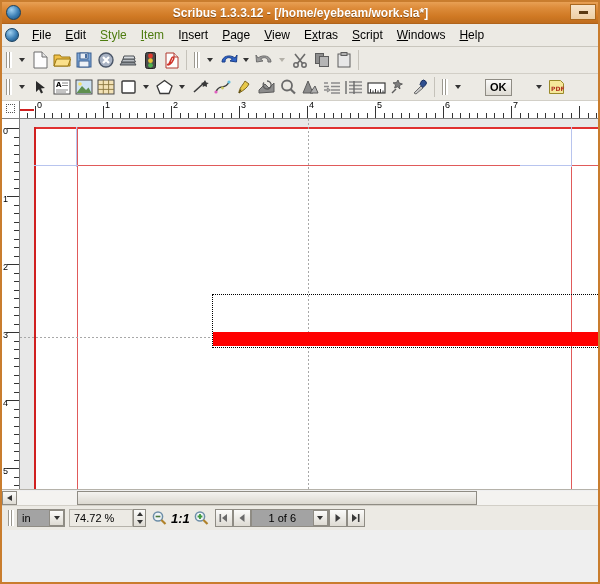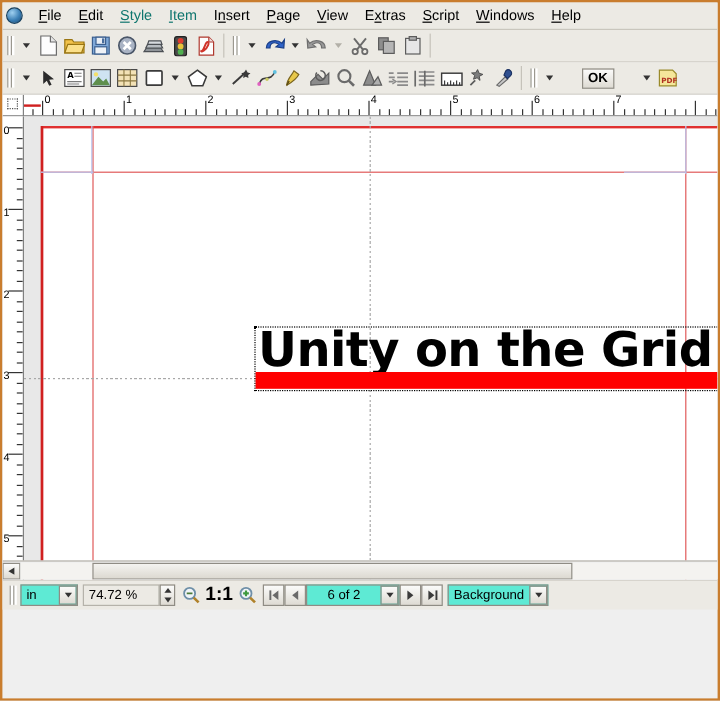--- a/index.html
+++ b/index.html
@@ -72,21 +72,21 @@
     border: 1px solid #17405f; box-sizing: border-box;
     margin-right: 6px;
   }
   .menu-item {
     padding: 2px 7px;
     font-size: 12px;
     color: #000;
     white-space: nowrap;
     cursor: default;
   }
-  .menu-item.disabled { color: #0f766e; }
+  .menu-item.disabled { color: #4d7c0f; }
   .menu-item u { text-decoration: underline; }
 
   
   .toolbar-row {
     height: 26px;
     background: #eceae4;
     display: flex; align-items: center;
     border-bottom: 1px solid #d2cfc7;
   }
   .grip {
@@ -224,21 +224,21 @@
     border-top: 1px solid #d2cfc7;
   }
   .sb-field {
     height: 18px; background: #ffffff;
     border: 1px solid #8f8c84; box-sizing: border-box;
     display: flex; align-items: center;
     font-size: 11px; color: #000;
   }
   .combo {
     display: flex; align-items: center; height: 18px;
-    background: #5eead4; border: 1px solid #8f8c84; box-sizing: border-box;
+    background: #a3a3a3; border: 1px solid #8f8c84; box-sizing: border-box;
   }
   .combo .val { padding: 0 4px; font-size: 11px; white-space: nowrap; overflow: hidden; }
   .combo .btn {
     width: 15px; height: 16px; flex: 0 0 auto;
     background: linear-gradient(to bottom, #fbfbfa, #dedbd3);
     border: 1px solid #8f8c84; box-sizing: border-box; margin: 0 0 0 auto;
     display: flex; align-items: center; justify-content: center;
   }
   .spin {
     display: flex; flex-direction: column; width: 13px; height: 18px;
@@ -278,20 +278,29 @@
     border: 1px solid #b5b2aa; box-sizing: border-box;
     background: #eceae4;
   }
   .info-spacer { flex: 1 1 auto; }
 </style>
 </head>
 <body>
 
 <div id="app">
 
+  <div class="titlebar">
+    <div class="title-icon"></div>
+    <div class="title-text">Scribus 1.3.3.12 - [/home/eyebeam/work.sla*]</div>
+    <div class="win-btns">
+      <div class="win-btn">
+          <span class="glyph"></span>
+        </div>
+    </div>
+  </div>
 
   <div class="menubar">
     <div class="menu-appicon"></div>
     <div class="menu-item"><u>F</u><span>ile</span></div>
     <div class="menu-item"><u>E</u>dit</div>
     <div class="menu-item disabled"><u>S</u>tyle</div>
     <div class="menu-item disabled"><u>I</u>tem</div>
     <div class="menu-item">I<u>n</u>sert</div>
     <div class="menu-item"><u>P</u>age</div>
     <div class="menu-item"><u>V</u>iew</div>
@@ -704,21 +713,20 @@
 
       <div class="guide-blue-v" style="left:56px; top:8px; height:40px;"></div>
       <div class="guide-blue-h" style="left:14px; top:46px; width:44px;"></div>
       <div class="guide-blue-v" style="left:551px; top:8px; height:40px;"></div>
       <div class="guide-blue-h" style="left:500px; top:46px; width:52px;"></div>
 
       <div class="guide-grey-h" style="left:0; top:218px; width:600px;"></div>
       <div class="guide-grey-v" style="left:288px; top:0; height:500px;"></div>
 
       <div class="text-frame" style="left:193px; top:176px; width:400px; height:52px;">
-        <div class="tf-title">Unity on the Grid</div>
         <div class="tf-rule" style="top:37px; width:400px; height:14px;"></div>
       </div>
 
     </div>
 
     <div class="scroll-h">
       <div class="sb-btn">
           <span class="arr-l"></span>
         </div>
       <div class="sb-trough">
@@ -754,21 +762,21 @@
 
     <div style="width:3px;"></div>
 
     <div class="icon-btn">
       <svg width="17" height="16" viewBox="0 0 17 16">
           <circle cx="7" cy="6.5" r="4.6" fill="#f0f4f8" stroke="#6e8fa8" stroke-width="1.5"></circle>
           <path d="M10.4 10 L14.5 14" stroke="#b0822a" stroke-width="2.2"></path>
           <path d="M4.6 6.5 h4.8" stroke="#4a7a3a" stroke-width="1.6"></path>
         </svg>
     </div>
-    <div style="font-size:16px;font-weight:bold;padding:0 2px;">1:1</div>
+    <div style="font-size:13px;font-weight:bold;padding:0 2px;font-style:italic;">1:1</div>
     <div class="icon-btn">
       <svg width="17" height="16" viewBox="0 0 17 16">
           <circle cx="7" cy="6.5" r="4.6" fill="#f0f4f8" stroke="#6e8fa8" stroke-width="1.5"></circle>
           <path d="M10.4 10 L14.5 14" stroke="#b0822a" stroke-width="2.2"></path>
           <path d="M4.6 6.5 h4.8 M7 4.1 v4.8" stroke="#3f9a3f" stroke-width="1.8"></path>
         </svg>
     </div>
 
     <div style="width:3px;"></div>
 
@@ -778,42 +786,36 @@
           <rect x="1.5" y="1" width="1.6" height="8" fill="#6a6a6a"></rect>
         </svg>
     </div>
     <div class="nav-btn">
       <svg width="10" height="10" viewBox="0 0 10 10">
           <path d="M7.5 1 L2.5 5 L7.5 9 z" fill="#6a6a6a"></path>
         </svg>
     </div>
 
     <div class="combo" style="width:78px;">
-      <span class="val" style="flex:1 1 auto;text-align:center;">6 of 2</span>
+      <span class="val" style="flex:1 1 auto;text-align:center;">1 of 6</span>
       <span class="btn">
           <span class="caret"></span>
         </span>
     </div>
 
     <div class="nav-btn">
       <svg width="10" height="10" viewBox="0 0 10 10">
           <path d="M2.5 1 L7.5 5 L2.5 9 z" fill="#3a3a3a"></path>
         </svg>
     </div>
     <div class="nav-btn">
       <svg width="11" height="10" viewBox="0 0 11 10">
           <path d="M2 1 L7 5 L2 9 z" fill="#3a3a3a"></path>
           <rect x="7.9" y="1" width="1.6" height="8" fill="#3a3a3a"></rect>
         </svg>
     </div>
 
     <div style="width:4px;"></div>
 
-    <div class="combo" style="width:84px;">
-      <span class="val">Background</span>
-      <span class="btn">
-          <span class="caret"></span>
-        </span>
-    </div>
   </div>
 
 
 </div>
 
 </body></html>

